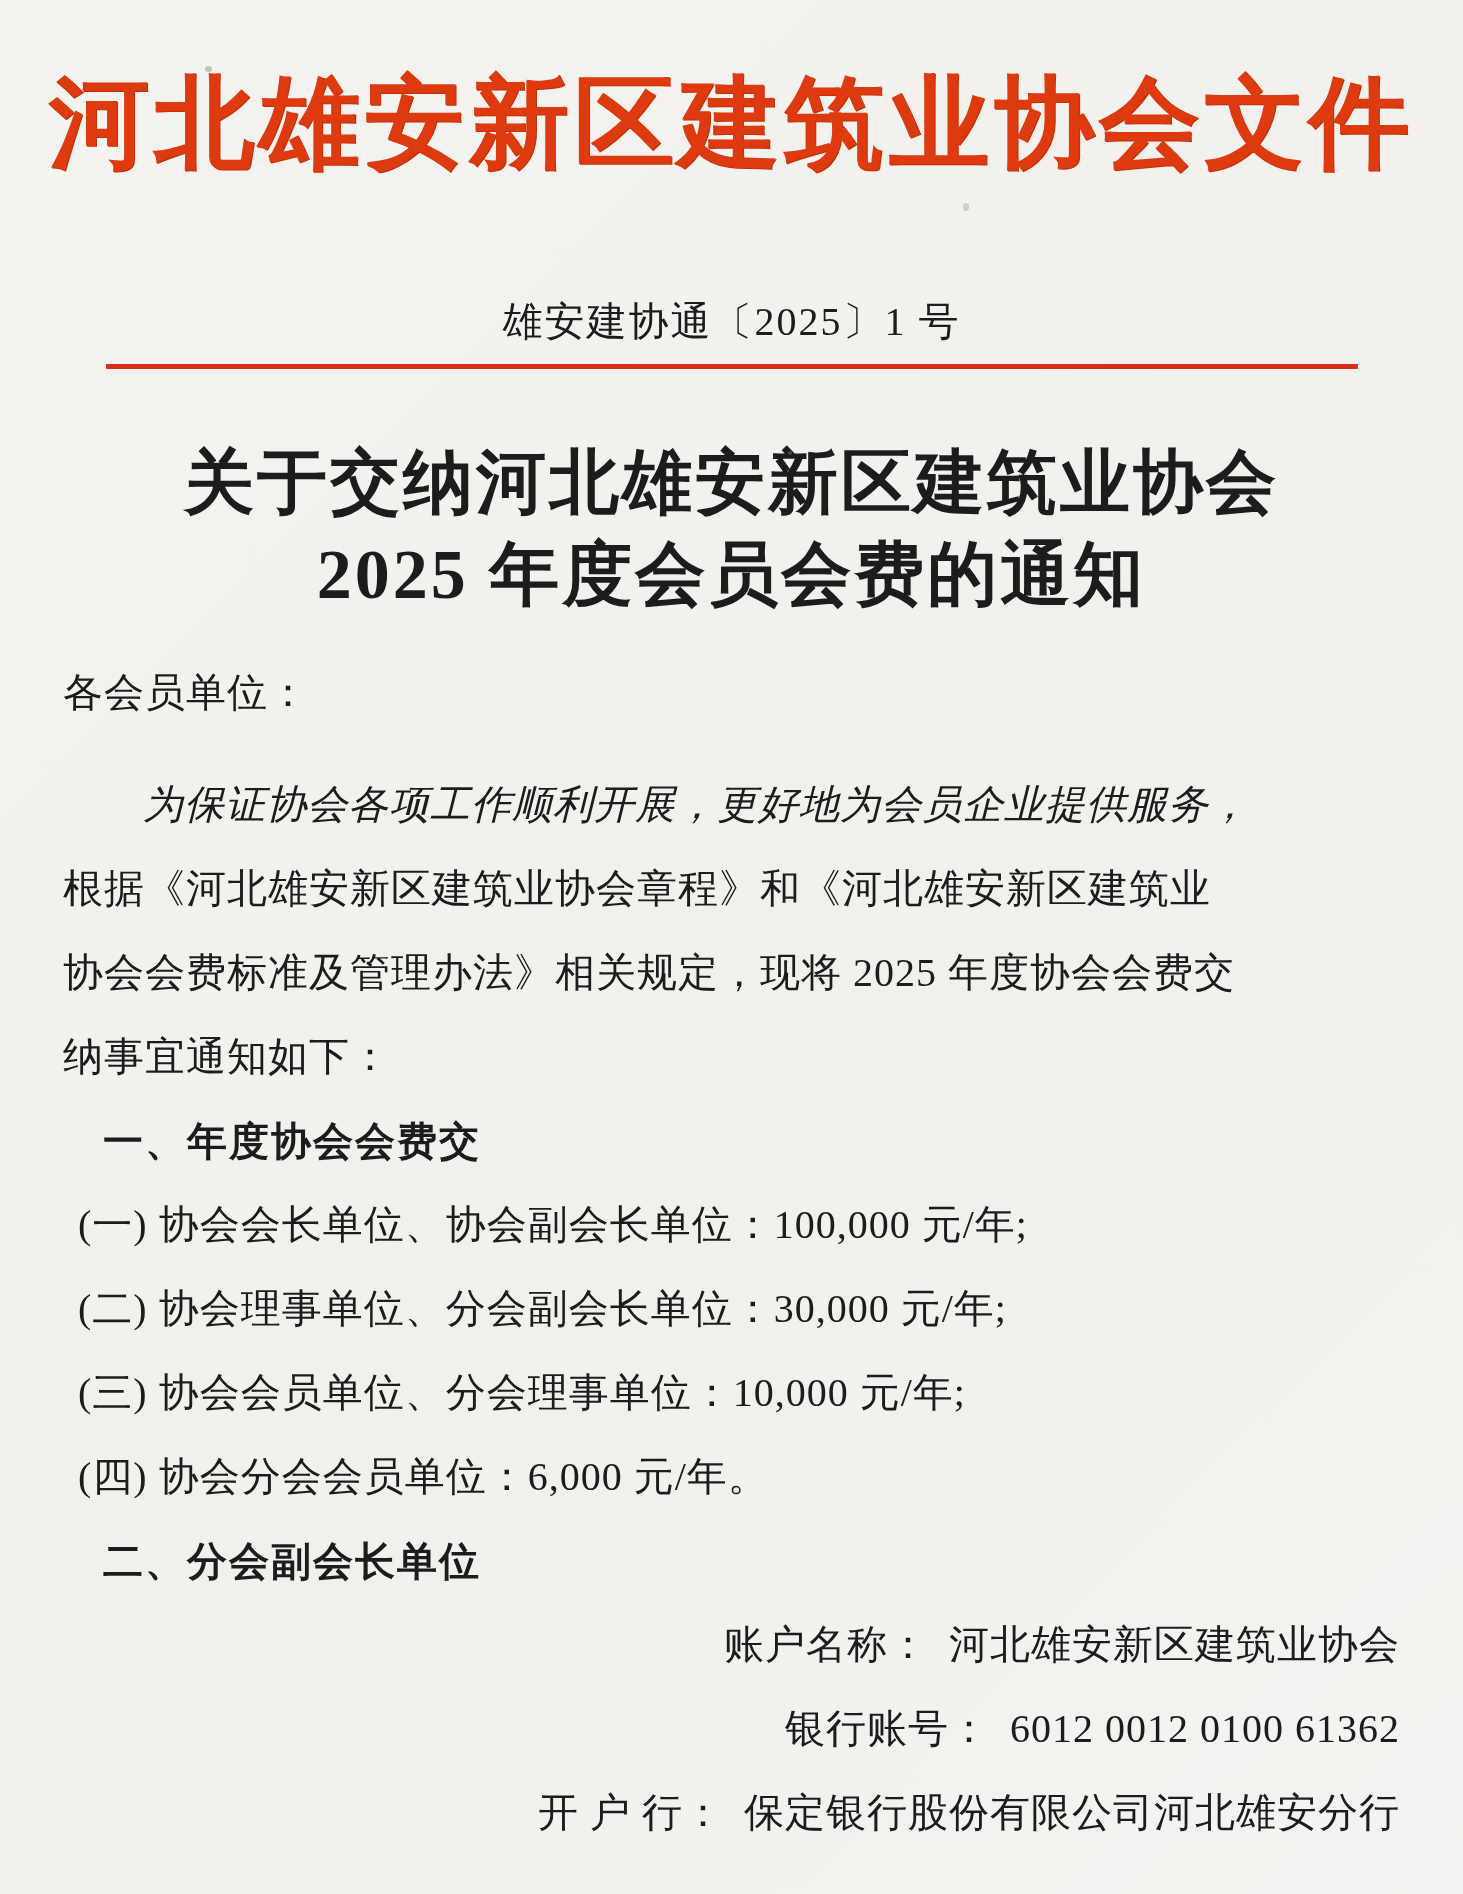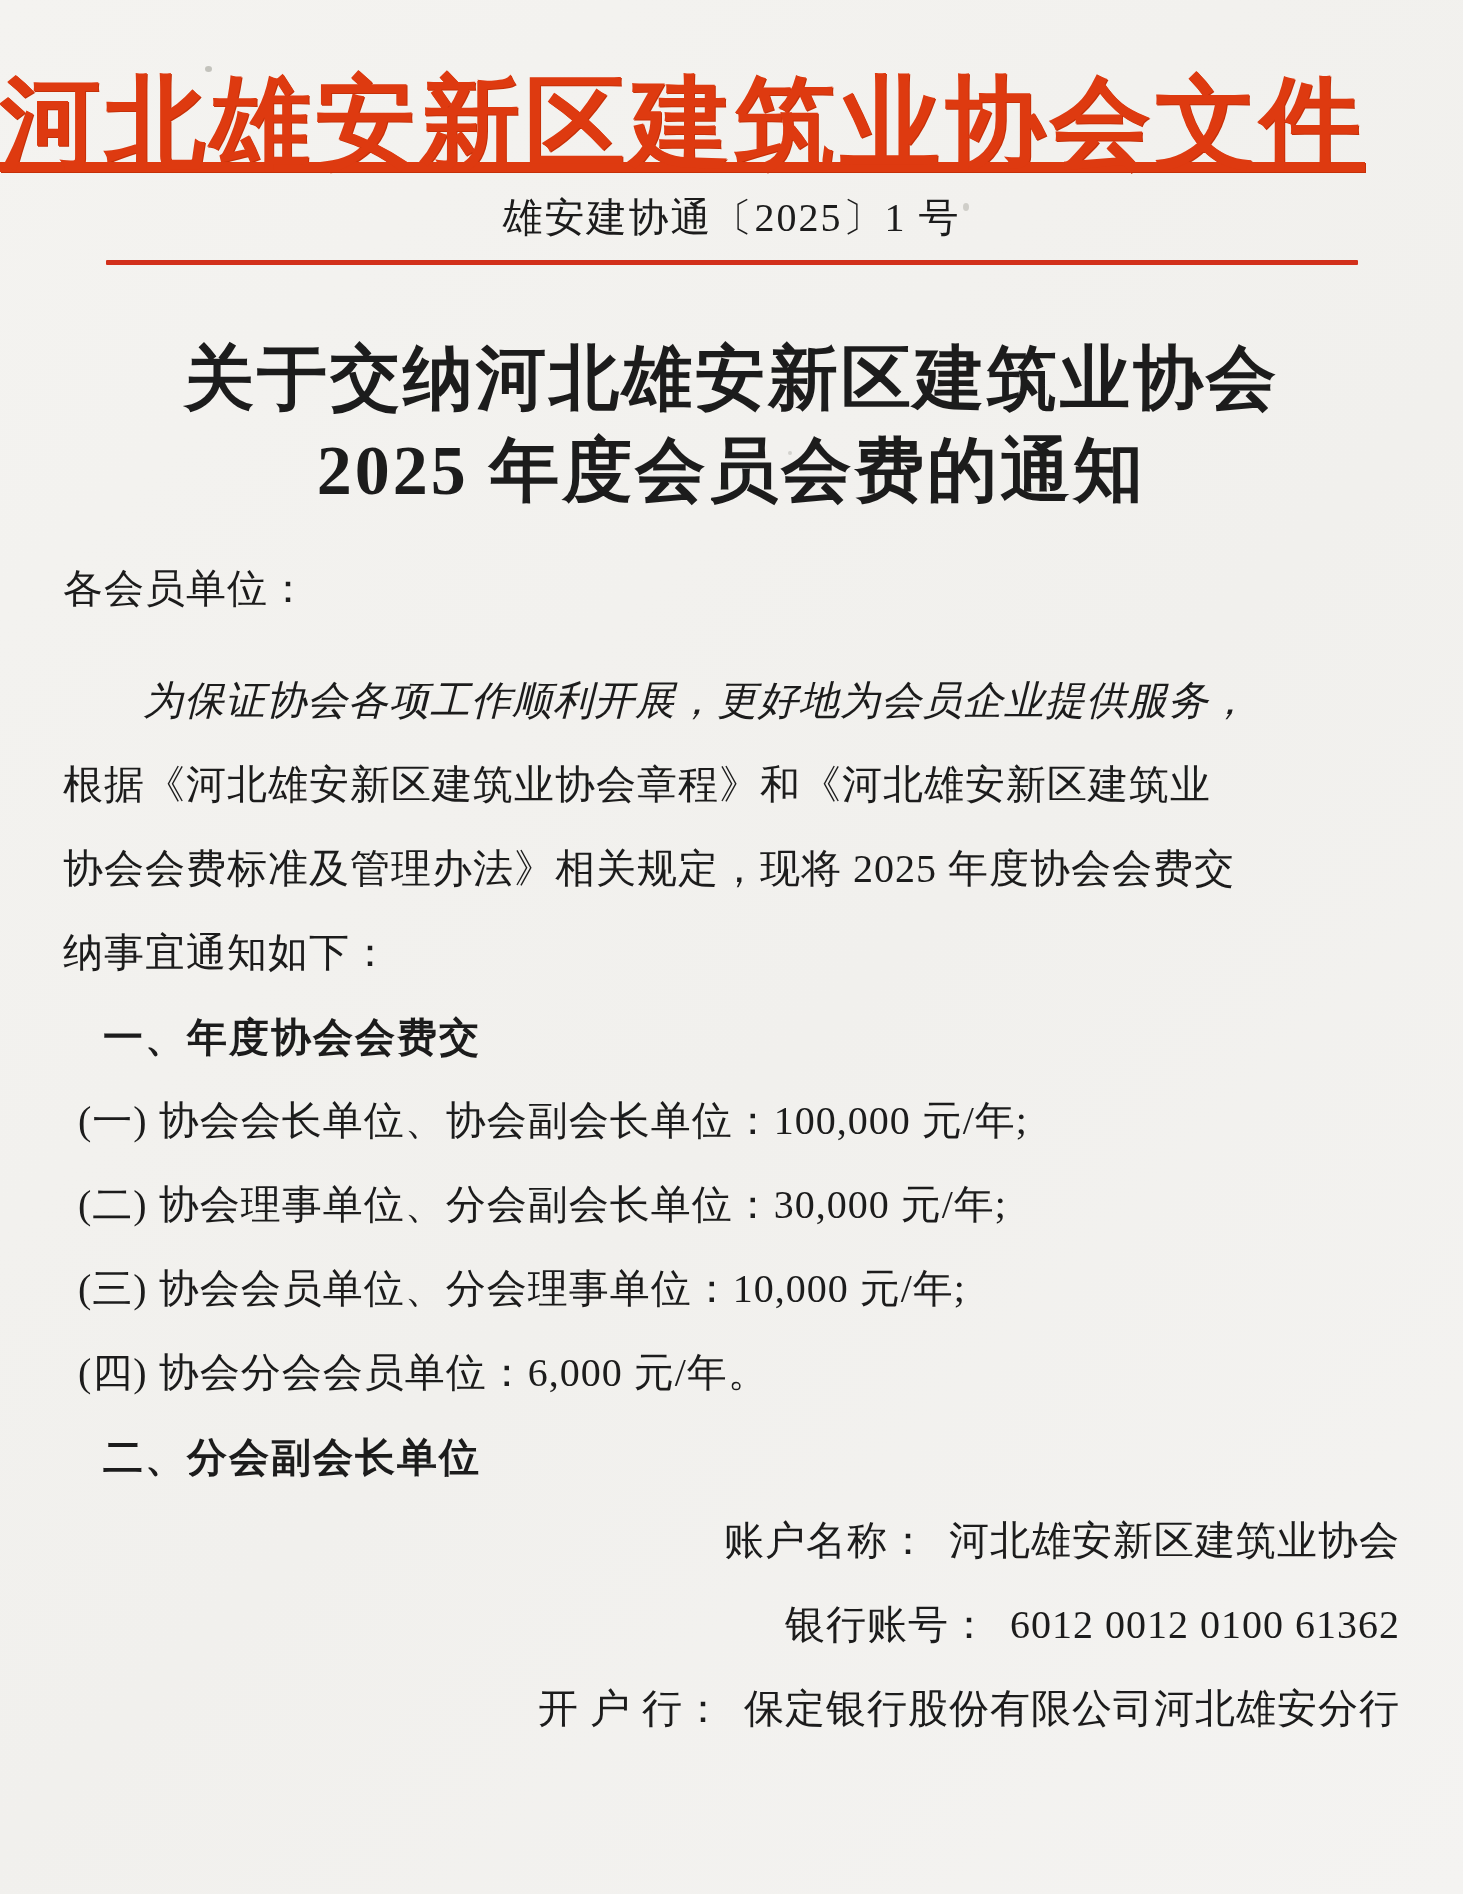--- a/index.html
+++ b/index.html
@@ -13,31 +13,31 @@
     font-family: "Liberation Serif", "DejaVu Serif", serif;
     color: #1c1c1c;
   }
   .speck { position: absolute; border-radius: 50%; background: #9a9a92; opacity: .55; }
   .speck.s1 { left: 205px; top: 66px; width: 7px; height: 6px; }
   .speck.s2 { left: 963px; top: 203px; width: 6px; height: 8px; opacity: .4; }
   .speck.s3 { left: 788px; top: 451px; width: 4px; height: 4px; opacity: .35; }
 
   .header-title {
     margin-top: 58px;
-    text-align: left;
+    text-align: center;
     font-size: 100px;
     line-height: 132px;
     font-weight: 900;
     letter-spacing: 5px;
     color: #de3a10;
     text-shadow: 1px 1px 0 #c53008;
     white-space: nowrap;
-    text-decoration: underline;
   }
   .doc-number {
+    margin-top: 104px;
     text-align: center;
     font-size: 40px;
     line-height: 56px;
     letter-spacing: 2px;
   }
   .red-rule {
     margin: 14px 105px 0 106px;
     height: 5px;
     background: #d2301b;
     border-radius: 1px;

